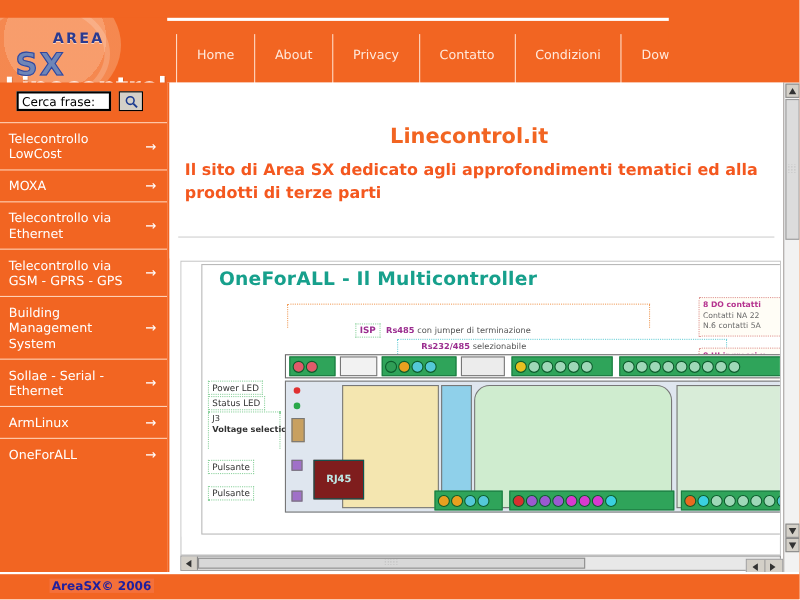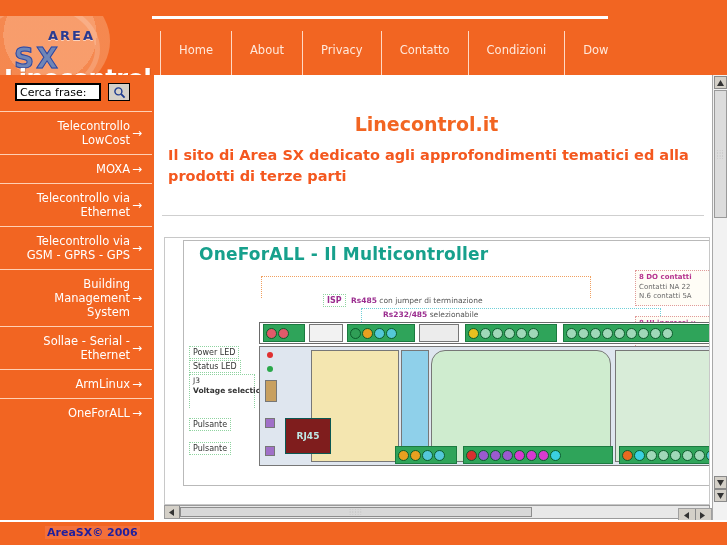--- a/index.html
+++ b/index.html
@@ -40,21 +40,21 @@
   .sidebar{position:absolute;left:0;top:0;width:152px;height:445px;background:#f26522;overflow:hidden;}
   .search-row{position:absolute;left:15px;top:8px;width:124px;height:22px;}
   .search-input{position:absolute;left:0;top:0;width:86px;height:18px;box-sizing:border-box;
      border:2px solid #000;background:#fff;font-size:11px;color:#000;padding:0 3px;
      font-family:"DejaVu Sans",sans-serif;outline:none;}
   .search-btn{position:absolute;left:93px;top:0;width:22px;height:18px;box-sizing:border-box;
      background:#d4d0c8;border:1px solid #000;cursor:pointer;display:flex;align-items:center;justify-content:center;}
   .search-btn svg{display:block;}
   .menu{position:absolute;left:0;top:36px;width:152px;}
   .menu-item{position:relative;box-sizing:border-box;width:152px;border-top:1px solid #ffd0b4;
-     padding:7px 22px 7px 8px;color:#ffffff;font-size:11.5px;line-height:14px;cursor:pointer;text-align:right;}
+     padding:7px 22px 7px 8px;color:#ffffff;font-size:11.5px;line-height:14px;cursor:pointer;}
   .menu-item .arw{position:absolute;right:10px;top:50%;transform:translateY(-50%);
      font-size:12px;color:#ffffff;line-height:1;}
 
   
   .content{position:absolute;left:152px;top:0;width:560px;height:445px;background:#ffffff;
      border-left:2px solid #f26522;box-sizing:border-box;overflow:hidden;}
   .title-block{position:absolute;left:0;top:0;width:558px;height:160px;background:#fff;}
   .h-title{position:absolute;left:0;top:38px;width:545px;text-align:center;
      color:#f26522;font-size:19px;font-weight:bold;font-family:"DejaVu Sans",sans-serif;}
   .h-sub{position:absolute;left:14px;top:70px;width:552px;color:#f4581f;font-size:14.5px;

